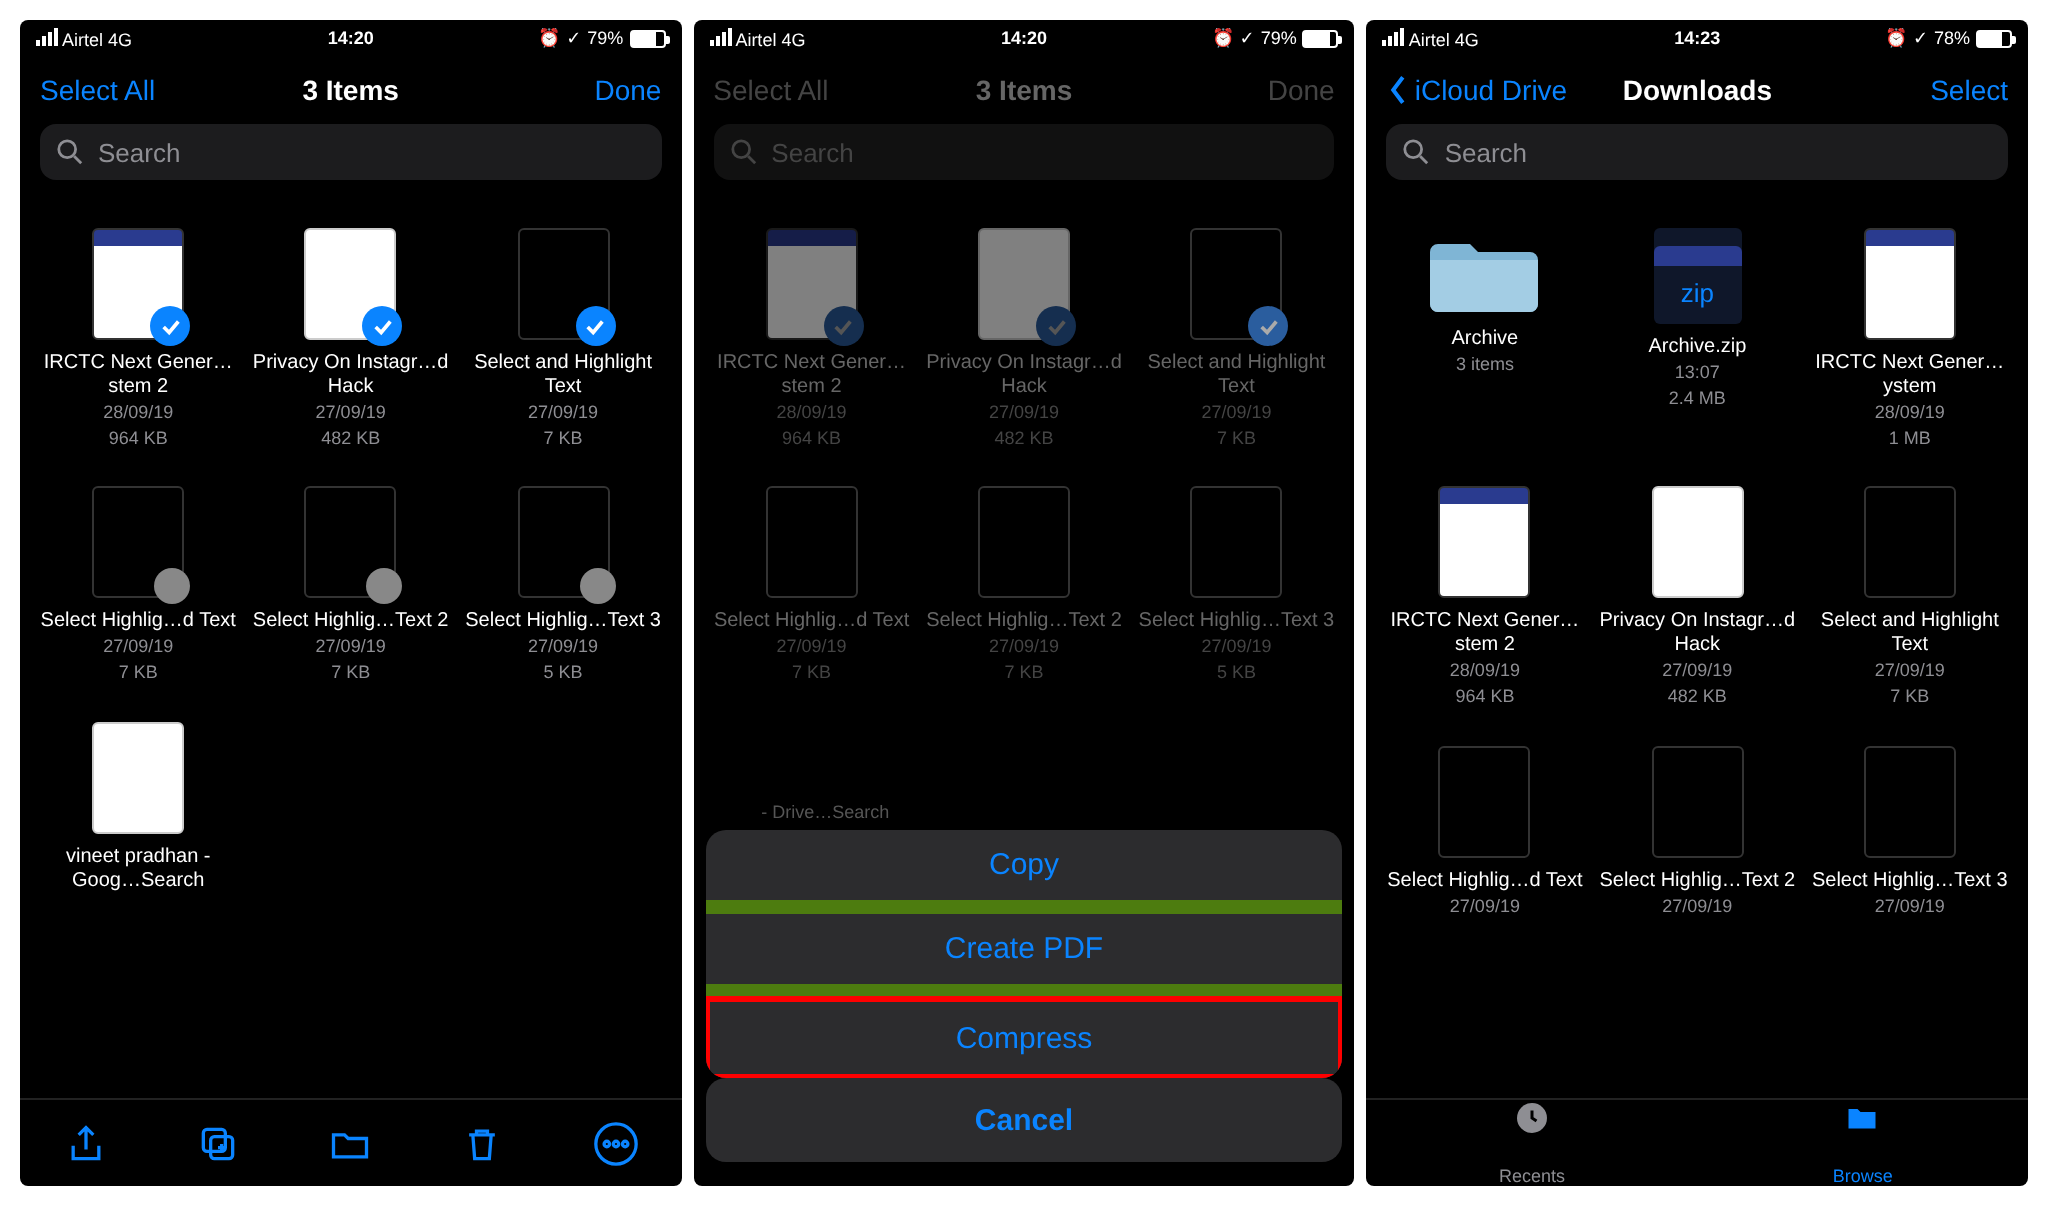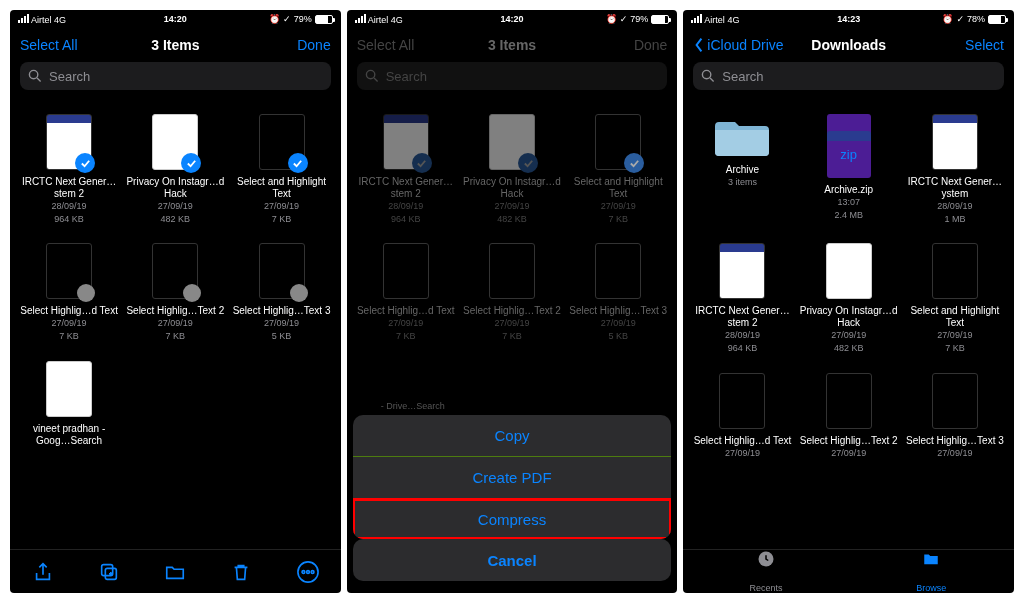--- a/index.html
+++ b/index.html
@@ -30,29 +30,29 @@
   .check.dim { background:#2a5d9e; }
   .check svg { width:11px; height:11px; }
   .radio { position:absolute; right:-4px; bottom:-4px; width:18px; height:18px; border-radius:50%; background:#888; }
   .fname { color: #fff; font-size: 10px; margin-top: 6px; line-height: 1.2; max-width: 100%; }
   .fmeta { color: #8e8e93; font-size: 9px; line-height: 1.3; margin-top:1px; }
   .dim .fname { color: #666; } .dim .fmeta { color: #444; }
   .toolbar { height: 44px; border-top: 1px solid #222; display: flex; justify-content: space-around; align-items: center; }
   .toolbar svg { width: 22px; height: 22px; stroke: #0a84ff; fill: none; stroke-width: 1.8; }
   .sheet { position: absolute; bottom: 0; left: 0; right: 0; padding: 6px; }
   .sheet-group { background: #2c2c2e; border-radius: 10px; overflow: hidden; margin-bottom: 6px; }
-  .sheet-item { height: 42px; display:flex; align-items:center; justify-content:center; color:#0a84ff; font-size:15px; border-bottom:1px solid #4d7c0f; }
+  .sheet-item { height: 42px; display:flex; align-items:center; justify-content:center; color:#0a84ff; font-size:15px; border-bottom:7px solid #4d7c0f; }
   .sheet-item:last-child { border-bottom:none; }
   .sheet-item.hl { border: 3px solid #ff0000; margin:-1px; position:relative; z-index:1; background:#2c2c2e; }
   .tabbar { height: 44px; border-top: 1px solid #222; display:flex; }
   .tab { flex:1; display:flex; flex-direction:column; align-items:center; justify-content:center; gap:15px; color:#8e8e93; font-size:9px; }
   .tab.active { color:#0a84ff; }
   .tab svg { width:20px; height:20px; }
   .folder-ic { width:54px; height:44px; }
-  .zip-ic { width:44px; height:64px; background:#4c1d95; border-radius:3px; display:flex; flex-direction:column; align-items:center; justify-content:center; }
+  .zip-ic { width:44px; height:48px; background:#0f172a; border-radius:3px; display:flex; flex-direction:column; align-items:center; justify-content:center; }
   .zip-ic .top { height:10px; width:100%; background:#2a3b8f; border-radius:3px 3px 0 0; }
   .zip-ic .txt { color:#0a84ff; font-size:13px; font-weight:500; margin-top:6px; }
   .chevron { width:12px; height:16px; }
   .mag { width:14px; height:14px; }
   .trunc { color:#555; font-size:9px; }
 </style>
 </head>
 <body>
 
 <div class="wrap">

